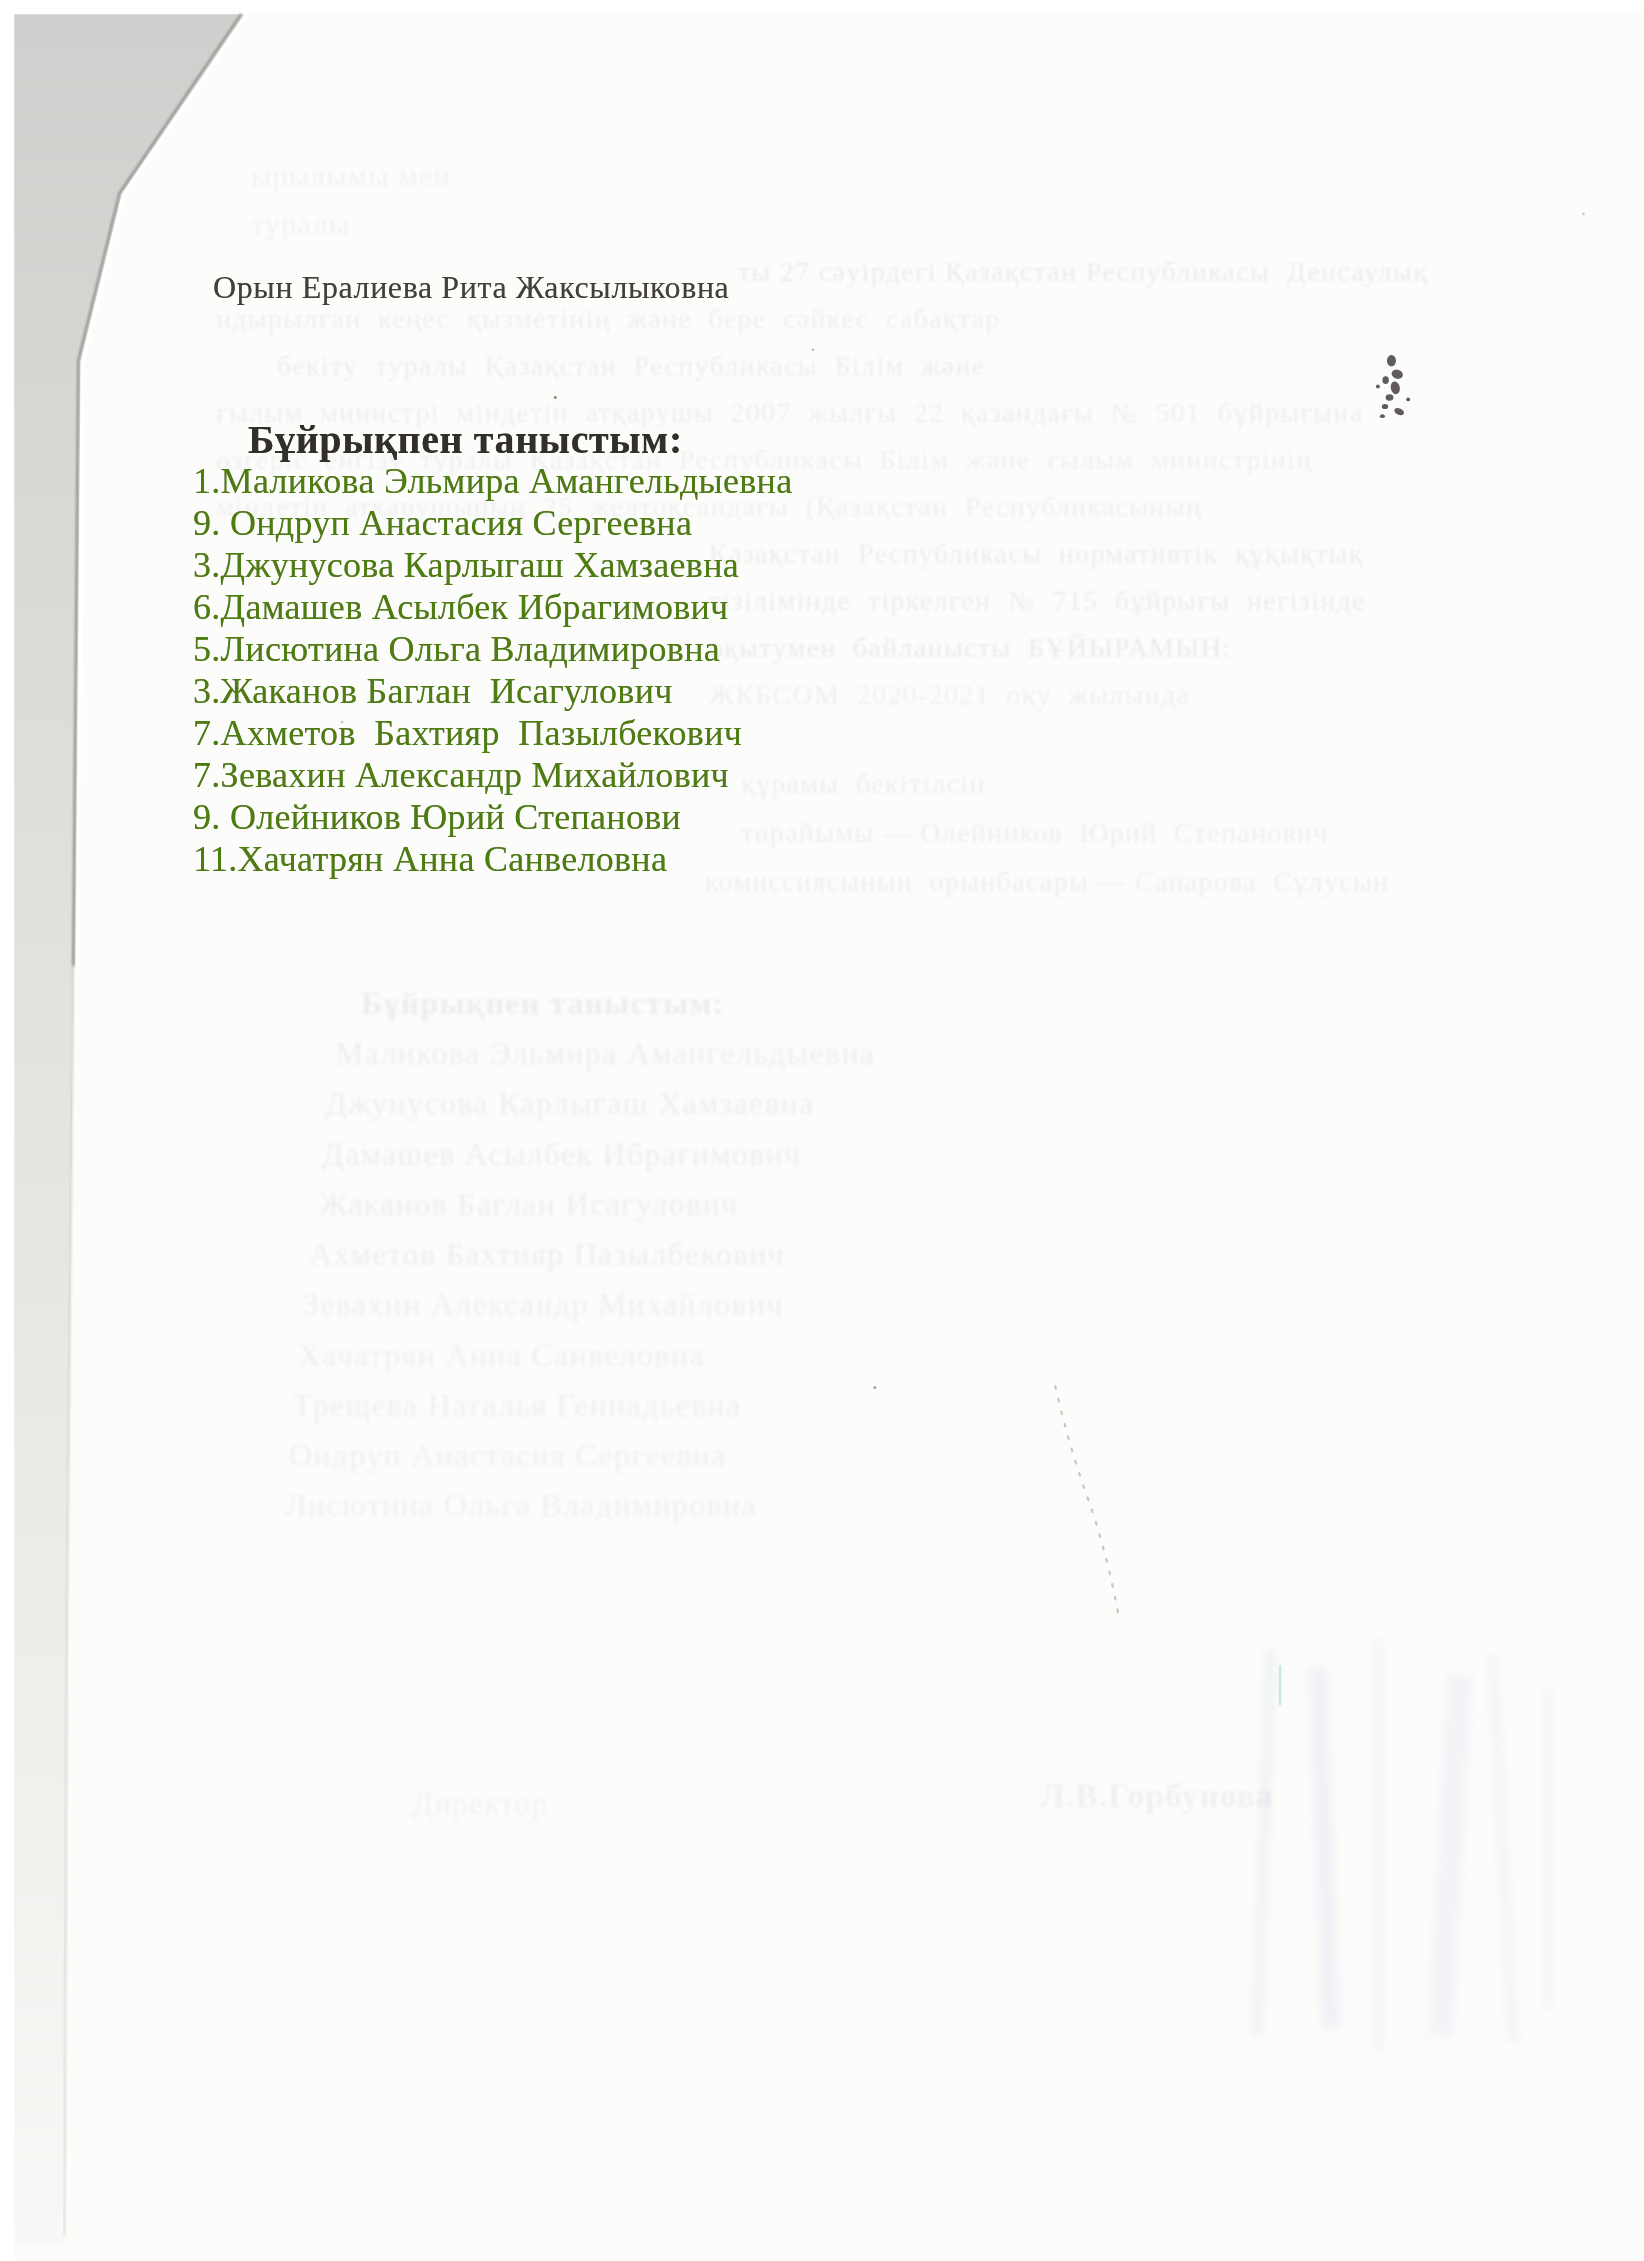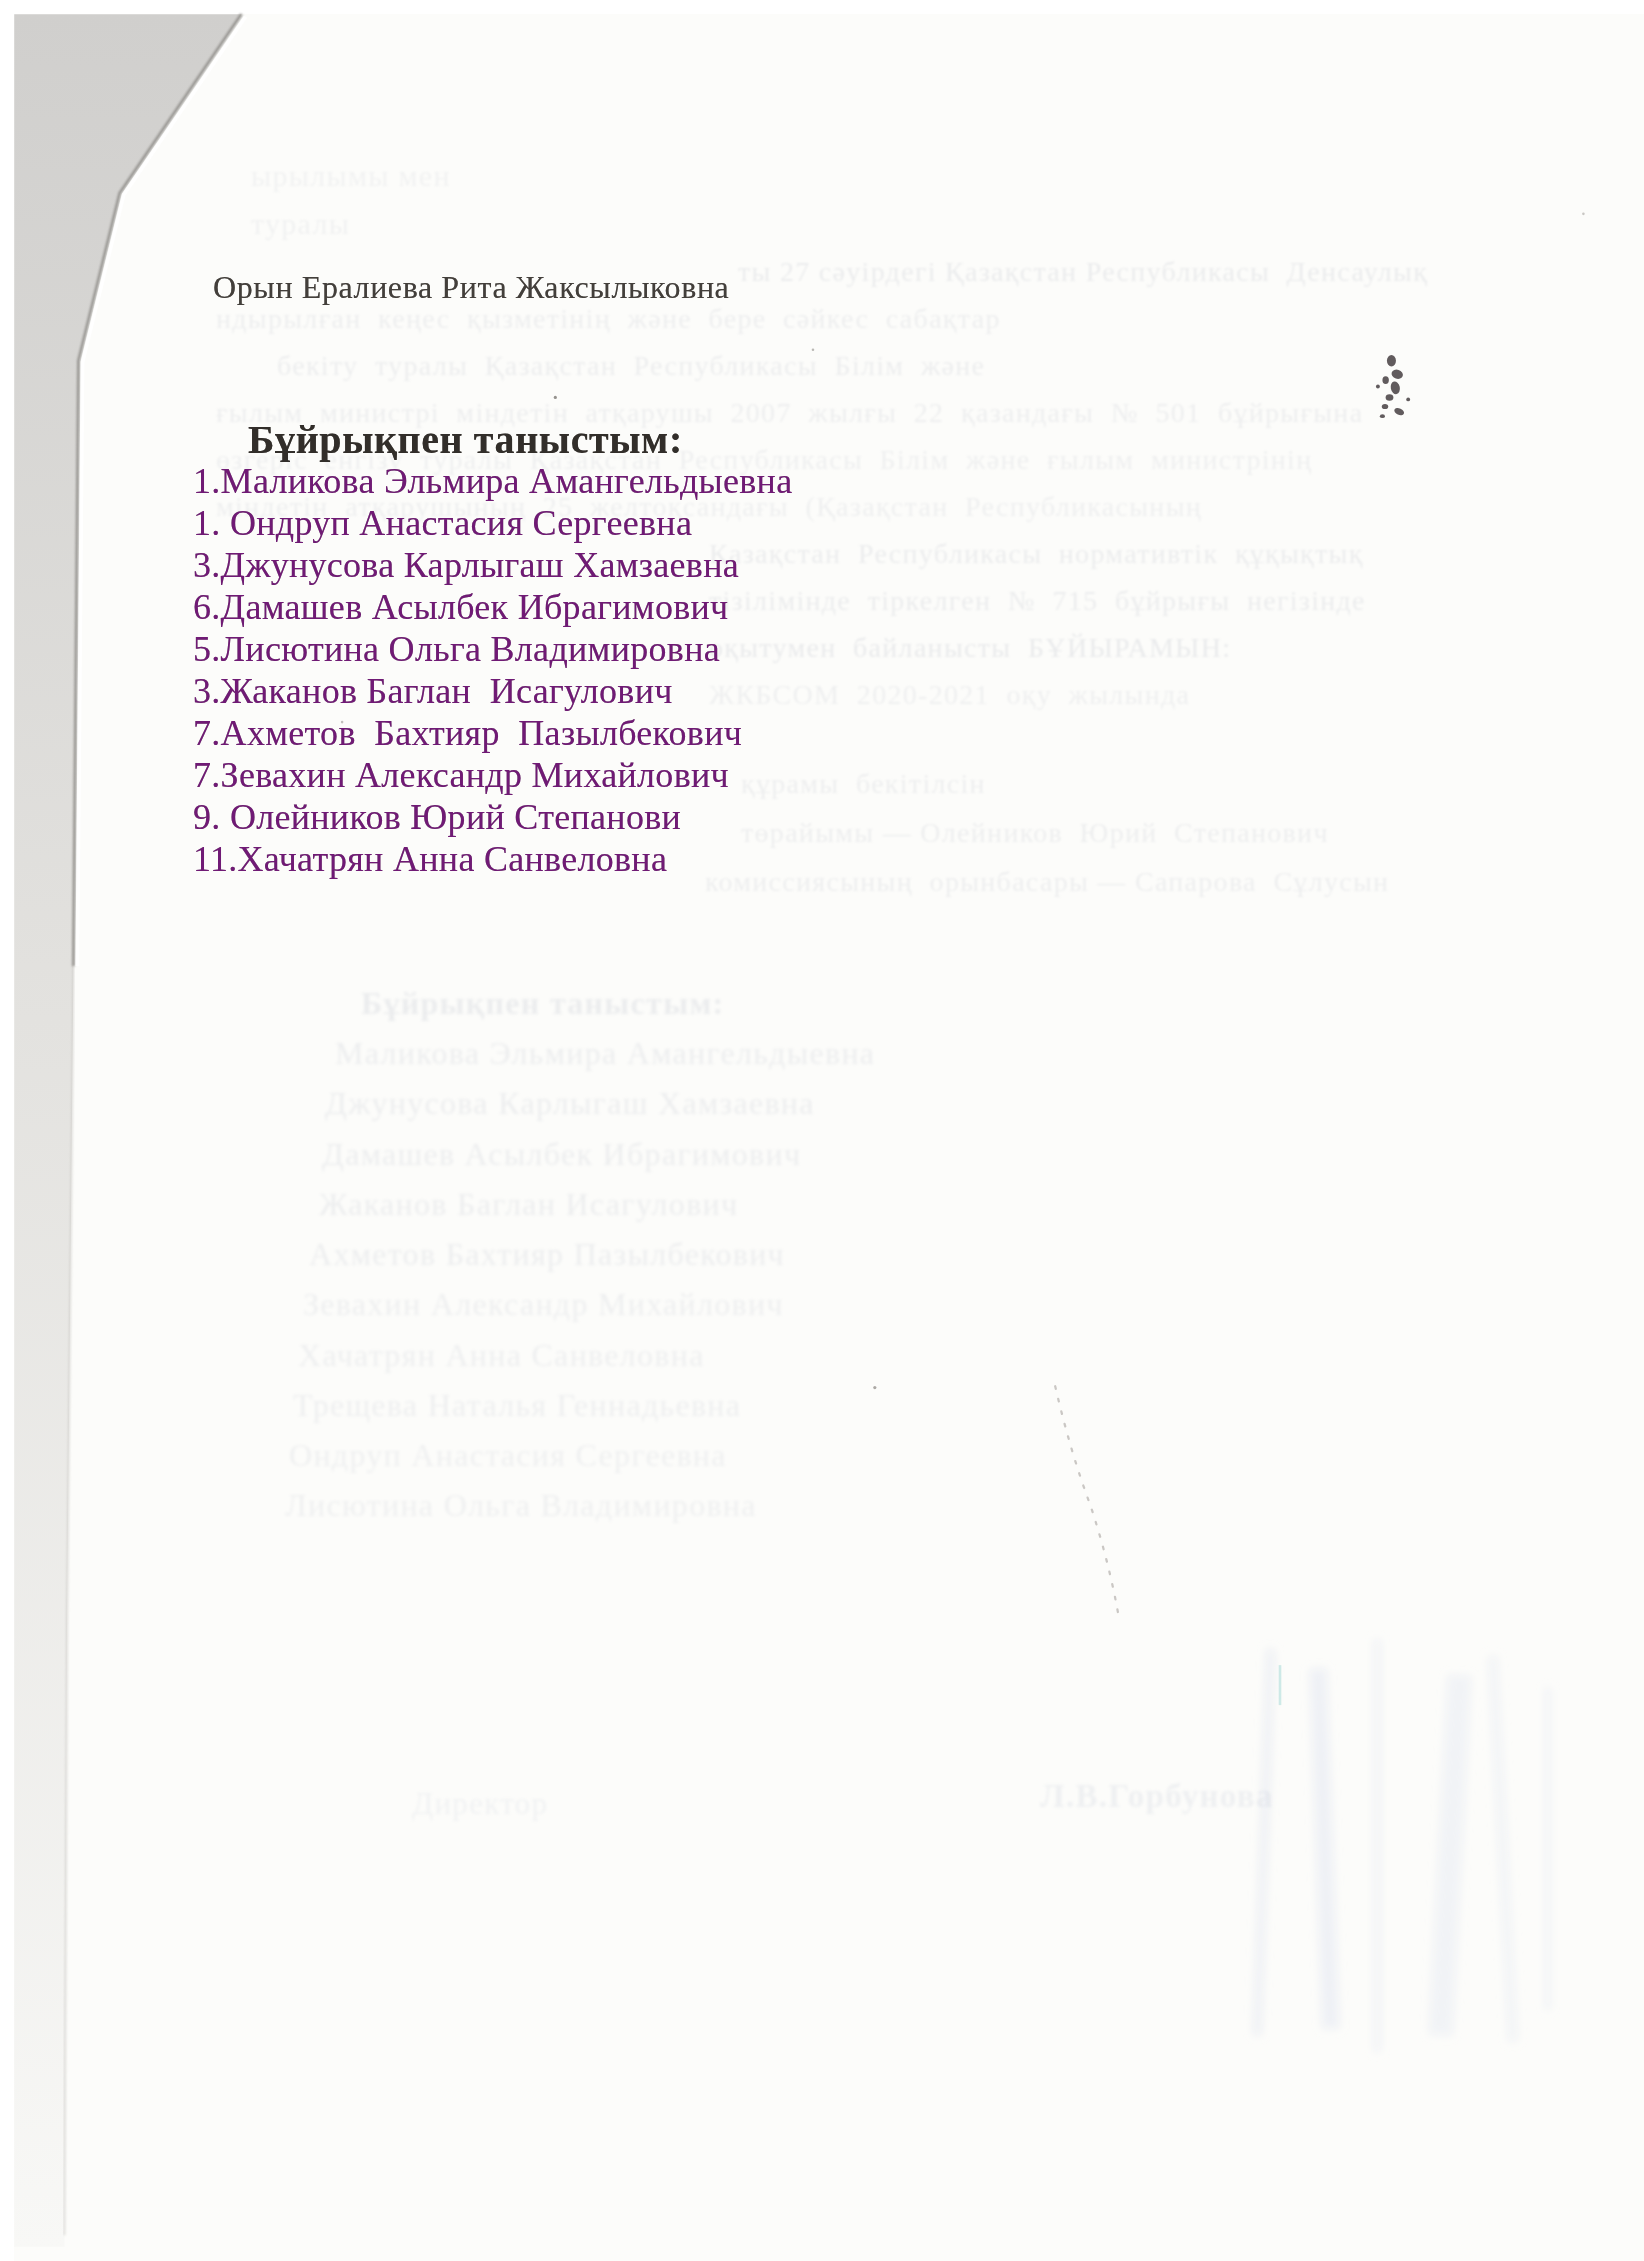--- a/index.html
+++ b/index.html
@@ -17,21 +17,21 @@
   .ghost-top .ghost-line{color:#9aa0b2;filter:blur(1.2px);}
   .ghost-back .ghost-line{color:#7e87a0;filter:blur(1.7px);font-size:32px;}
   .ghost-sign .ghost-line{color:#97a2bd;filter:blur(1.5px);}
   .main-text{position:absolute;z-index:3;color:#3f3b37;}
   .header-name{left:213px;top:269px;font-size:32px;letter-spacing:0.6px;
                color:#433f3b;text-shadow:0 0 0.6px rgba(60,55,50,.55);white-space:pre;}
   .ack-heading{left:248px;top:416px;font-size:40px;font-weight:700;color:#322e2a;
                letter-spacing:0.6px;text-shadow:0 0 0.6px rgba(40,36,32,.6);white-space:pre;}
   .ack-list{left:193px;top:461px;width:902px;}
   .ack-item{height:42px;font-size:36px;line-height:40px;white-space:pre;
-            color:#701a75;letter-spacing:0.3px;text-shadow:0 0 0.6px rgba(55,50,46,.5);}
+            color:#4d7c0f;letter-spacing:0.3px;text-shadow:0 0 0.6px rgba(55,50,46,.5);}
 </style>
 </head>
 <body>
 
 <div class="page">
 
   <svg class="deco" width="1644" height="2261" viewBox="0 0 2552 3510">
     <defs>
       <linearGradient id="bgGrad" x1="0" y1="0" x2="0" y2="1">
         <stop offset="0" stop-color="#d0cfcd"></stop>
@@ -125,21 +125,21 @@
       <div class="ghost-line" style="left: 412px; top: 1788px; font-size: 31px; opacity: 0.11;">Директор</div>
       <div class="ghost-line" style="left: 1040px; top: 1780px; font-size: 33px; opacity: 0.13; font-weight: 700;">Л.В.Горбунова</div>
     </div>
 
   <div class="main-text header-name">Орын Ералиева Рита Жаксылыковна</div>
 
   <div class="main-text ack-heading">Бұйрықпен таныстым:</div>
 
   <div class="main-text ack-list">
       <div class="ack-item">1.Маликова Эльмира Амангельдыевна</div>
-      <div class="ack-item">1. Ондруп Анастасия Сергеевна</div>
+      <div class="ack-item">9. Ондруп Анастасия Сергеевна</div>
       <div class="ack-item">3.Джунусова Карлыгаш Хамзаевна</div>
       <div class="ack-item">6.Дамашев Асылбек Ибрагимович</div>
       <div class="ack-item">5.Лисютина Ольга Владимировна</div>
       <div class="ack-item">3.Жаканов Баглан  Исагулович</div>
       <div class="ack-item">7.Ахметов  Бахтияр  Пазылбекович</div>
       <div class="ack-item">7.Зевахин Александр Михайлович</div>
       <div class="ack-item">9. Олейников Юрий Степанови</div>
       <div class="ack-item">11.Хачатрян Анна Санвеловна</div>
     </div>
 

